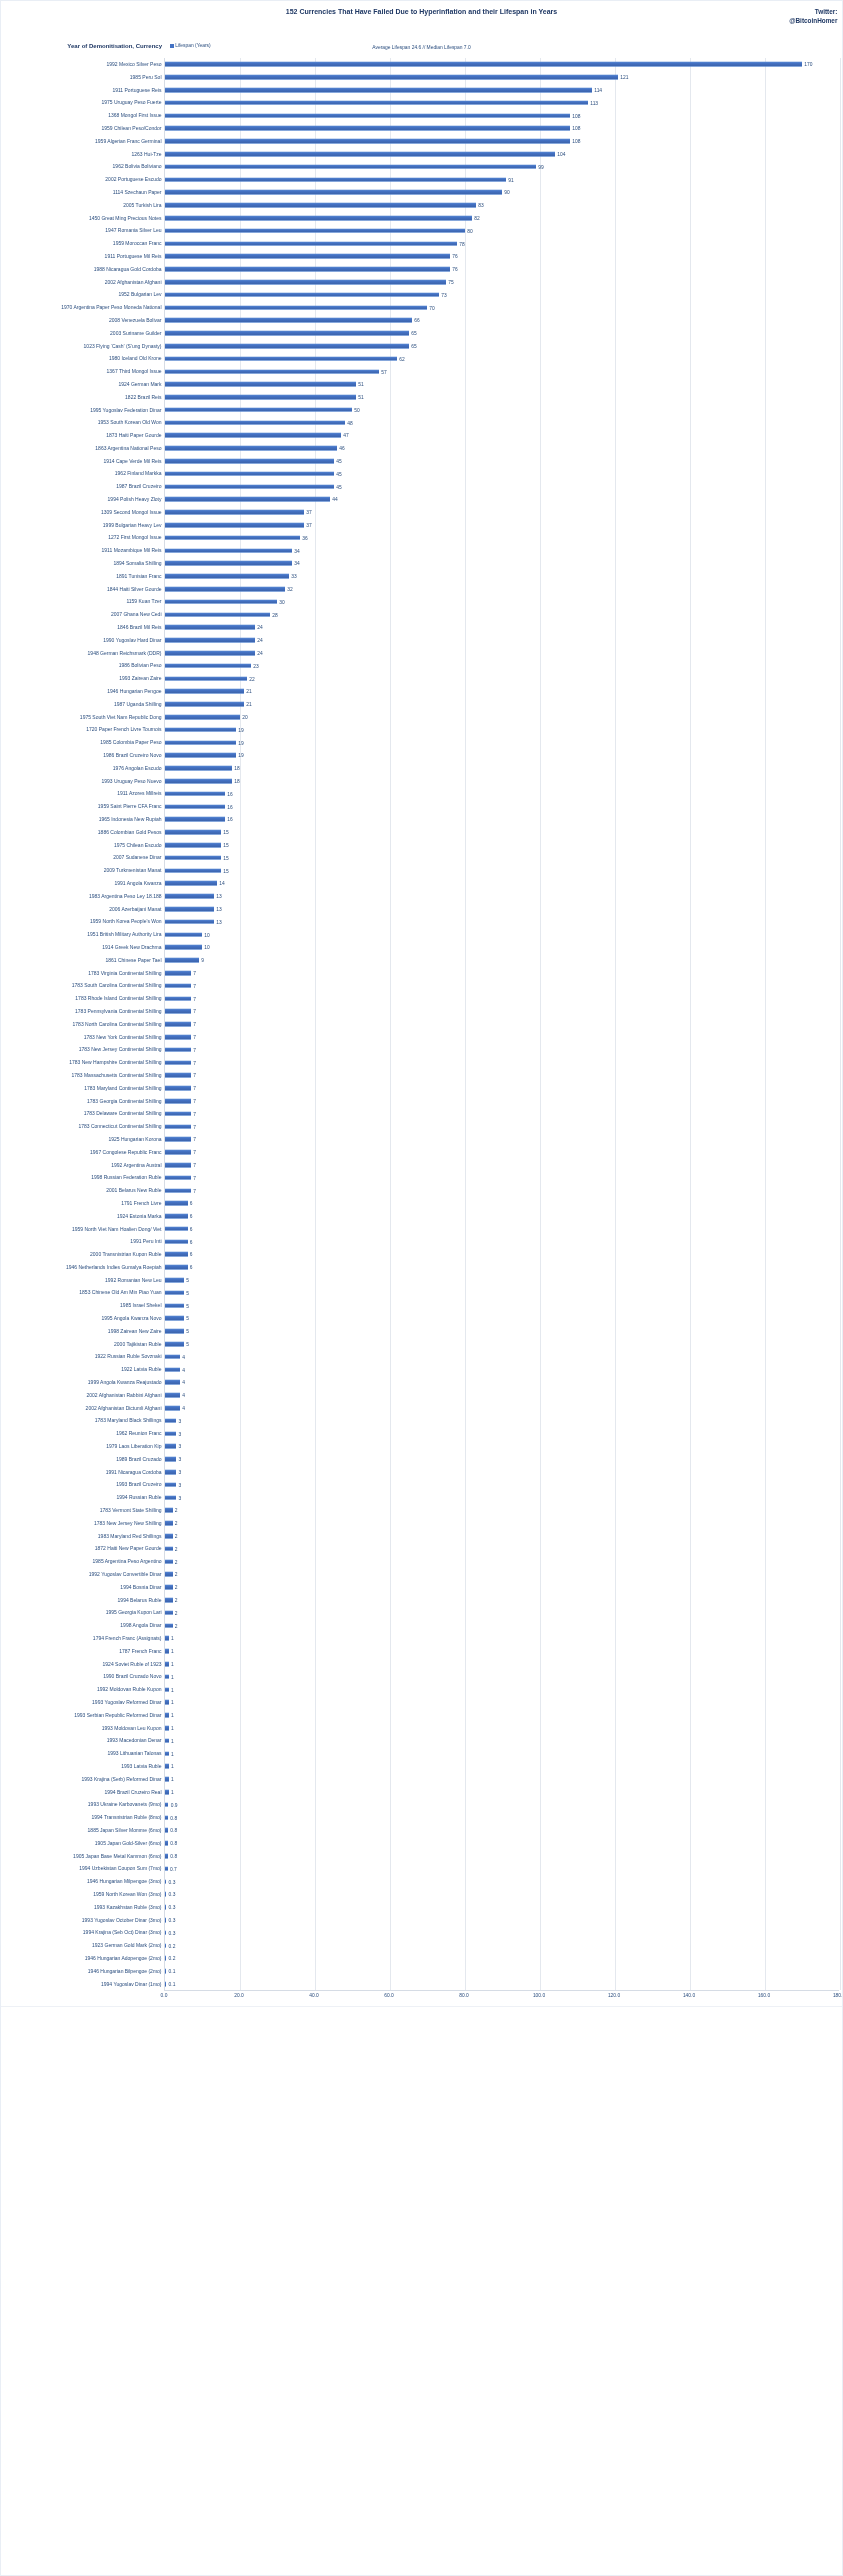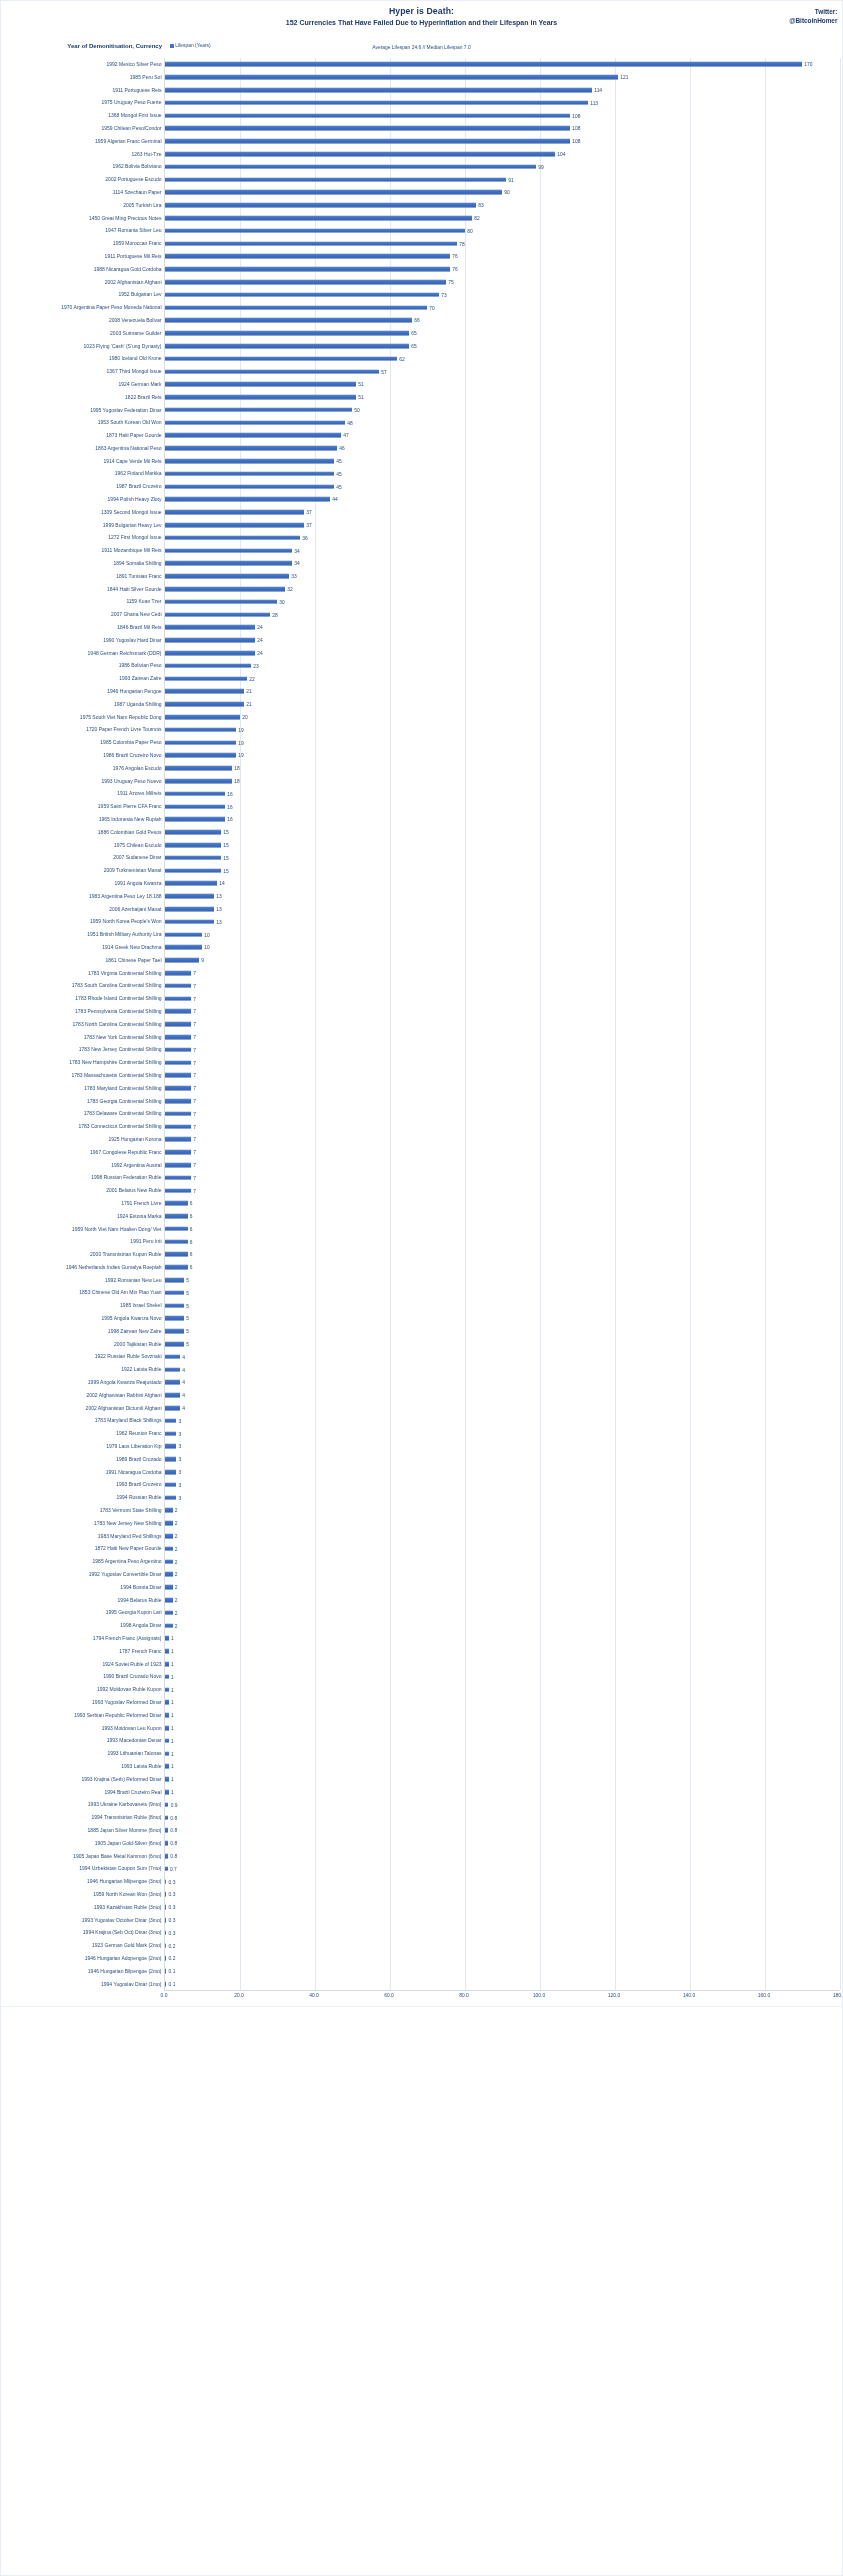--- a/index.html
+++ b/index.html
@@ -99,21 +99,20 @@
   .baseline{
     margin:0;height:0.6px;background:#eef1f6;
   }
 </style>
 </head>
 <body>
 
 <div id="page">
 
   <div class="titles">
-    <div class="title-main">Hyper is Death:</div>
     <div class="title-sub">152 Currencies That Have Failed Due to Hyperinflation and their Lifespan in Years</div>
     <div class="twitter">
       <div>Twitter:</div>
       <div>@BitcoinHomer</div>
     </div>
   </div>
 
   <div class="legendrow">
     <div class="axis-title">Year of Demonitisation, Currency</div>
     <div class="legend">

